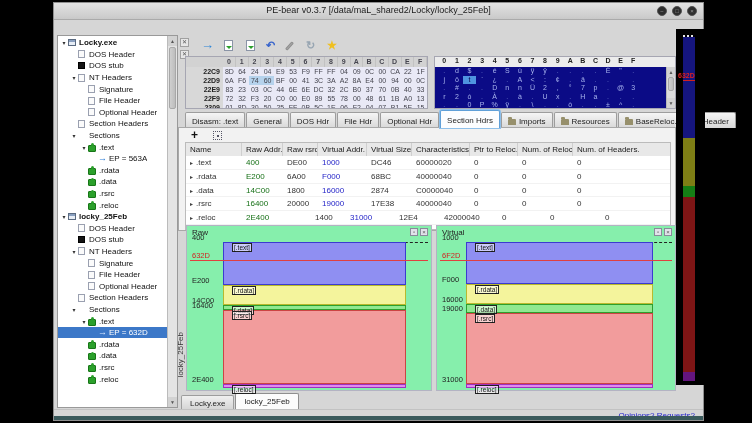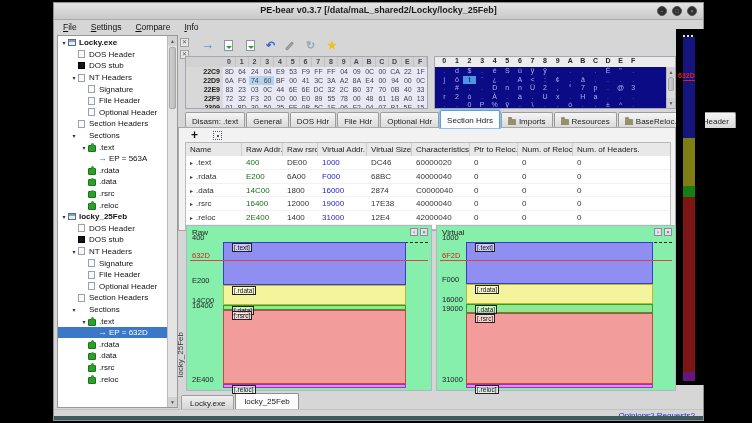--- a/index.html
+++ b/index.html
@@ -1,20 +1,20 @@
 <!DOCTYPE html>
 <html><head>
 <meta charset="utf-8">
 <style>
   *{box-sizing:border-box;margin:0;padding:0}
   html,body{width:752px;height:423px;overflow:hidden;background:#000;font-family:"Liberation Sans",sans-serif;}
   .window{position:absolute;left:53px;top:2px;width:651px;height:419px;background:#d6d6d6;border:1px solid #8f8f8f;}
   
   .titlebar{position:absolute;left:0;top:0;right:0;height:17px;background:linear-gradient(#e3e3e3,#c9c9c9);border-bottom:1px solid #aaa;}
-  .title-text{position:absolute;left:0;right:0;top:2px;text-align:center;font-size:9px;font-weight:bold;color:#1b1b1b;}
+  .title-text{position:absolute;left:0;right:0;top:2px;text-align:center;font-size:9px;font-weight:normal;color:#1b1b1b;}
   .win-controls{position:absolute;right:6px;top:3px;display:flex;gap:5px;}
   .win-btn{width:10px;height:10px;border-radius:50%;background:#2e2e2e;border:1px solid #555;color:#999;font-size:6px;line-height:8px;text-align:center;}
   
   .menubar{position:absolute;left:0;top:17px;right:0;height:14px;background:#d6d6d6;display:flex;align-items:center;padding-left:2px;}
   .menu-item{font-size:8.5px;color:#111;padding:1px 7px;}
   
   .tree-panel{position:absolute;left:3px;top:32px;width:121px;height:373px;background:#fff;border:1px solid #999;overflow:hidden;}
   .tree-rows{position:absolute;left:0;top:1px;right:10px;}
   .tree-row{display:flex;align-items:center;height:11.6px;font-size:8px;color:#111;white-space:nowrap;overflow:hidden;}
   .tree-row.sel{background:#3c78c8;color:#fff;}
@@ -119,26 +119,20 @@
 
   <div class="titlebar">
     <div class="title-text">PE-bear v0.3.7 [/data/maL_shared2/Locky/locky_25Feb]</div>
     <div class="win-controls">
         <span class="win-btn">−</span>
         <span class="win-btn">□</span>
         <span class="win-btn">×</span>
       </div>
   </div>
 
-  <div class="menubar">
-      <div class="menu-item"><u>F</u>ile</div>
-      <div class="menu-item"><u>S</u>ettings</div>
-      <div class="menu-item"><u>C</u>ompare</div>
-      <div class="menu-item"><u>I</u>nfo</div>
-    </div>
 
   <div class="tree-panel">
     <div class="tree-rows">
         <div class="tree-row" style="padding-left: 2px;">
           <span class="tw-exp">▾</span>
           <span class="tw-ico">
             <span class="ti-app"></span>
           </span>
           <span class="tw-label bold">Locky.exe</span>
         </div>
@@ -680,32 +674,32 @@
             <span class="st-cell blue" style="width: 49px;">16000</span>
             <span class="st-cell" style="width: 45px;">2874</span>
             <span class="st-cell" style="width: 58px;">C0000040</span>
             <span class="st-cell" style="width: 48px;">0</span>
             <span class="st-cell" style="width: 55px;">0</span>
             <span class="st-cell" style="width: 99px;">0</span>
           </div>
           <div class="st-row">
             <span class="st-cell" style="width: 56px;"><span class="st-tri">▸</span><span>.rsrc</span></span>
             <span class="st-cell green" style="width: 41px;">16400</span>
-            <span class="st-cell" style="width: 35px;">12000</span>
+            <span class="st-cell" style="width: 35px;">20000</span>
             <span class="st-cell blue" style="width: 49px;">19000</span>
             <span class="st-cell" style="width: 45px;">17E38</span>
             <span class="st-cell" style="width: 58px;">40000040</span>
             <span class="st-cell" style="width: 48px;">0</span>
             <span class="st-cell" style="width: 55px;">0</span>
             <span class="st-cell" style="width: 99px;">0</span>
           </div>
           <div class="st-row">
             <span class="st-cell" style="width: 56px;"><span class="st-tri">▸</span><span>.reloc</span></span>
             <span class="st-cell green" style="width: 41px;">2E400</span>
-            <span class="st-cell" style="width: 35px;">1400</span>
+            <span class="st-cell" style="width: 35px; margin-left: 28px;">1400</span>
             <span class="st-cell blue" style="width: 49px;">31000</span>
             <span class="st-cell" style="width: 45px;">12E4</span>
             <span class="st-cell" style="width: 58px;">42000040</span>
             <span class="st-cell" style="width: 48px;">0</span>
             <span class="st-cell" style="width: 55px;">0</span>
             <span class="st-cell" style="width: 99px;">0</span>
           </div>
         </div>
     </div>
   </div>

